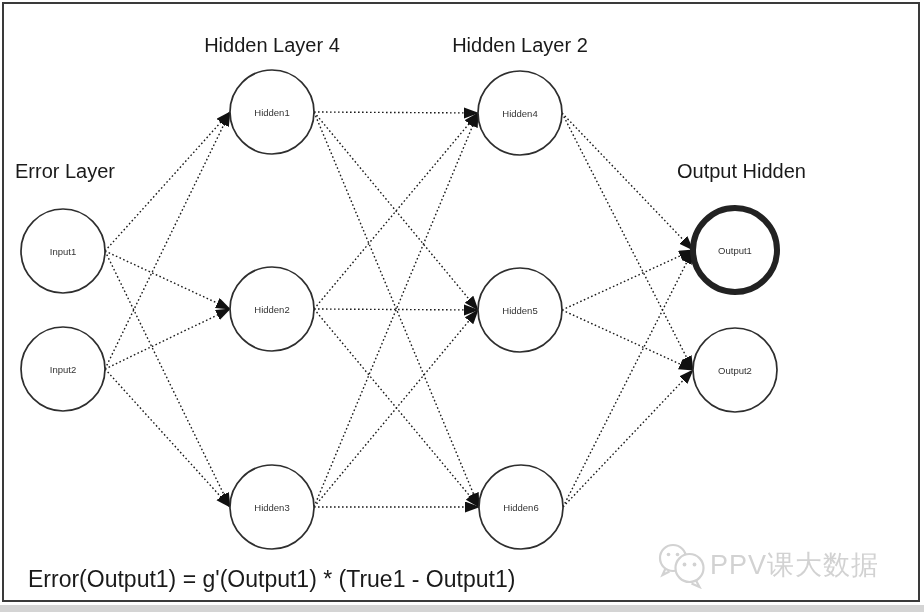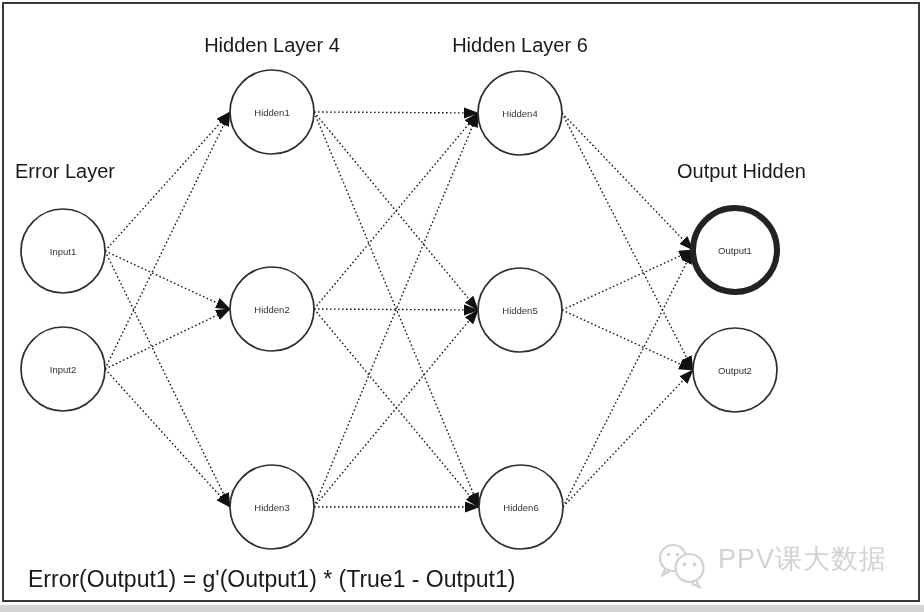--- a/index.html
+++ b/index.html
@@ -19,21 +19,21 @@
   .node-circle { fill:#ffffff; stroke:#2e2e2e; stroke-width:1.7; }
   .node-circle.bold { stroke-width:6; stroke:#222222; }
   .node-label { font-size:9.5px; fill:#333333; text-anchor:middle; dominant-baseline:middle;
                 font-family:"Liberation Sans","DejaVu Sans",sans-serif; }
   .layer-title { position:absolute; font-size:20px; color:#1a1a1a; white-space:nowrap; }
   .t-hidden1 { left:272px; top:34px; transform:translateX(-50%); }
   .t-hidden2 { left:520px; top:34px; transform:translateX(-50%); }
   .t-input   { left:15px;  top:160px; }
   .t-output  { left:677px; top:160px; }
   .formula { position:absolute; left:28px; top:566px; font-size:23px; color:#1a1a1a; white-space:nowrap; }
-  .watermark { position:absolute; left:656px; top:541px; display:flex; gap:8px; }
+  .watermark { position:absolute; left:656px; top:541px; display:flex; align-items:center; }
   .watermark-text {
     font-size:27px; color:#d2d2d2; letter-spacing:1px; white-space:nowrap;
     text-shadow:1px 1px 0 #ffffff;
   }
 </style>
 </head>
 <body>
 
 <div class="page">
 
@@ -105,21 +105,21 @@
         </g>
         <g>
           <circle cx="735" cy="370" r="42" class="node-circle"></circle>
           <text x="735" y="371" class="node-label">Output2</text>
         </g>
       </g>
   </svg>
 
   <div class="layer-title t-input">Error Layer</div>
   <div class="layer-title t-hidden1">Hidden Layer 4</div>
-  <div class="layer-title t-hidden2">Hidden Layer 6</div>
+  <div class="layer-title t-hidden2">Hidden Layer 2</div>
   <div class="layer-title t-output">Output Hidden</div>
 
   <div class="formula">Error(Output1) = g'(Output1) * (True1 - Output1)</div>
 
   <div class="watermark">
     <svg width="54" height="48" viewBox="0 0 54 48">
       <g fill="none" stroke="#d2d2d2" stroke-width="2.2">
         <circle cx="17" cy="17" r="13"></circle>
         <path d="M9.5 27.5 L6.5 34 L13.5 30.5"></path>
         <circle cx="33.5" cy="27" r="14" fill="#ffffff"></circle>

